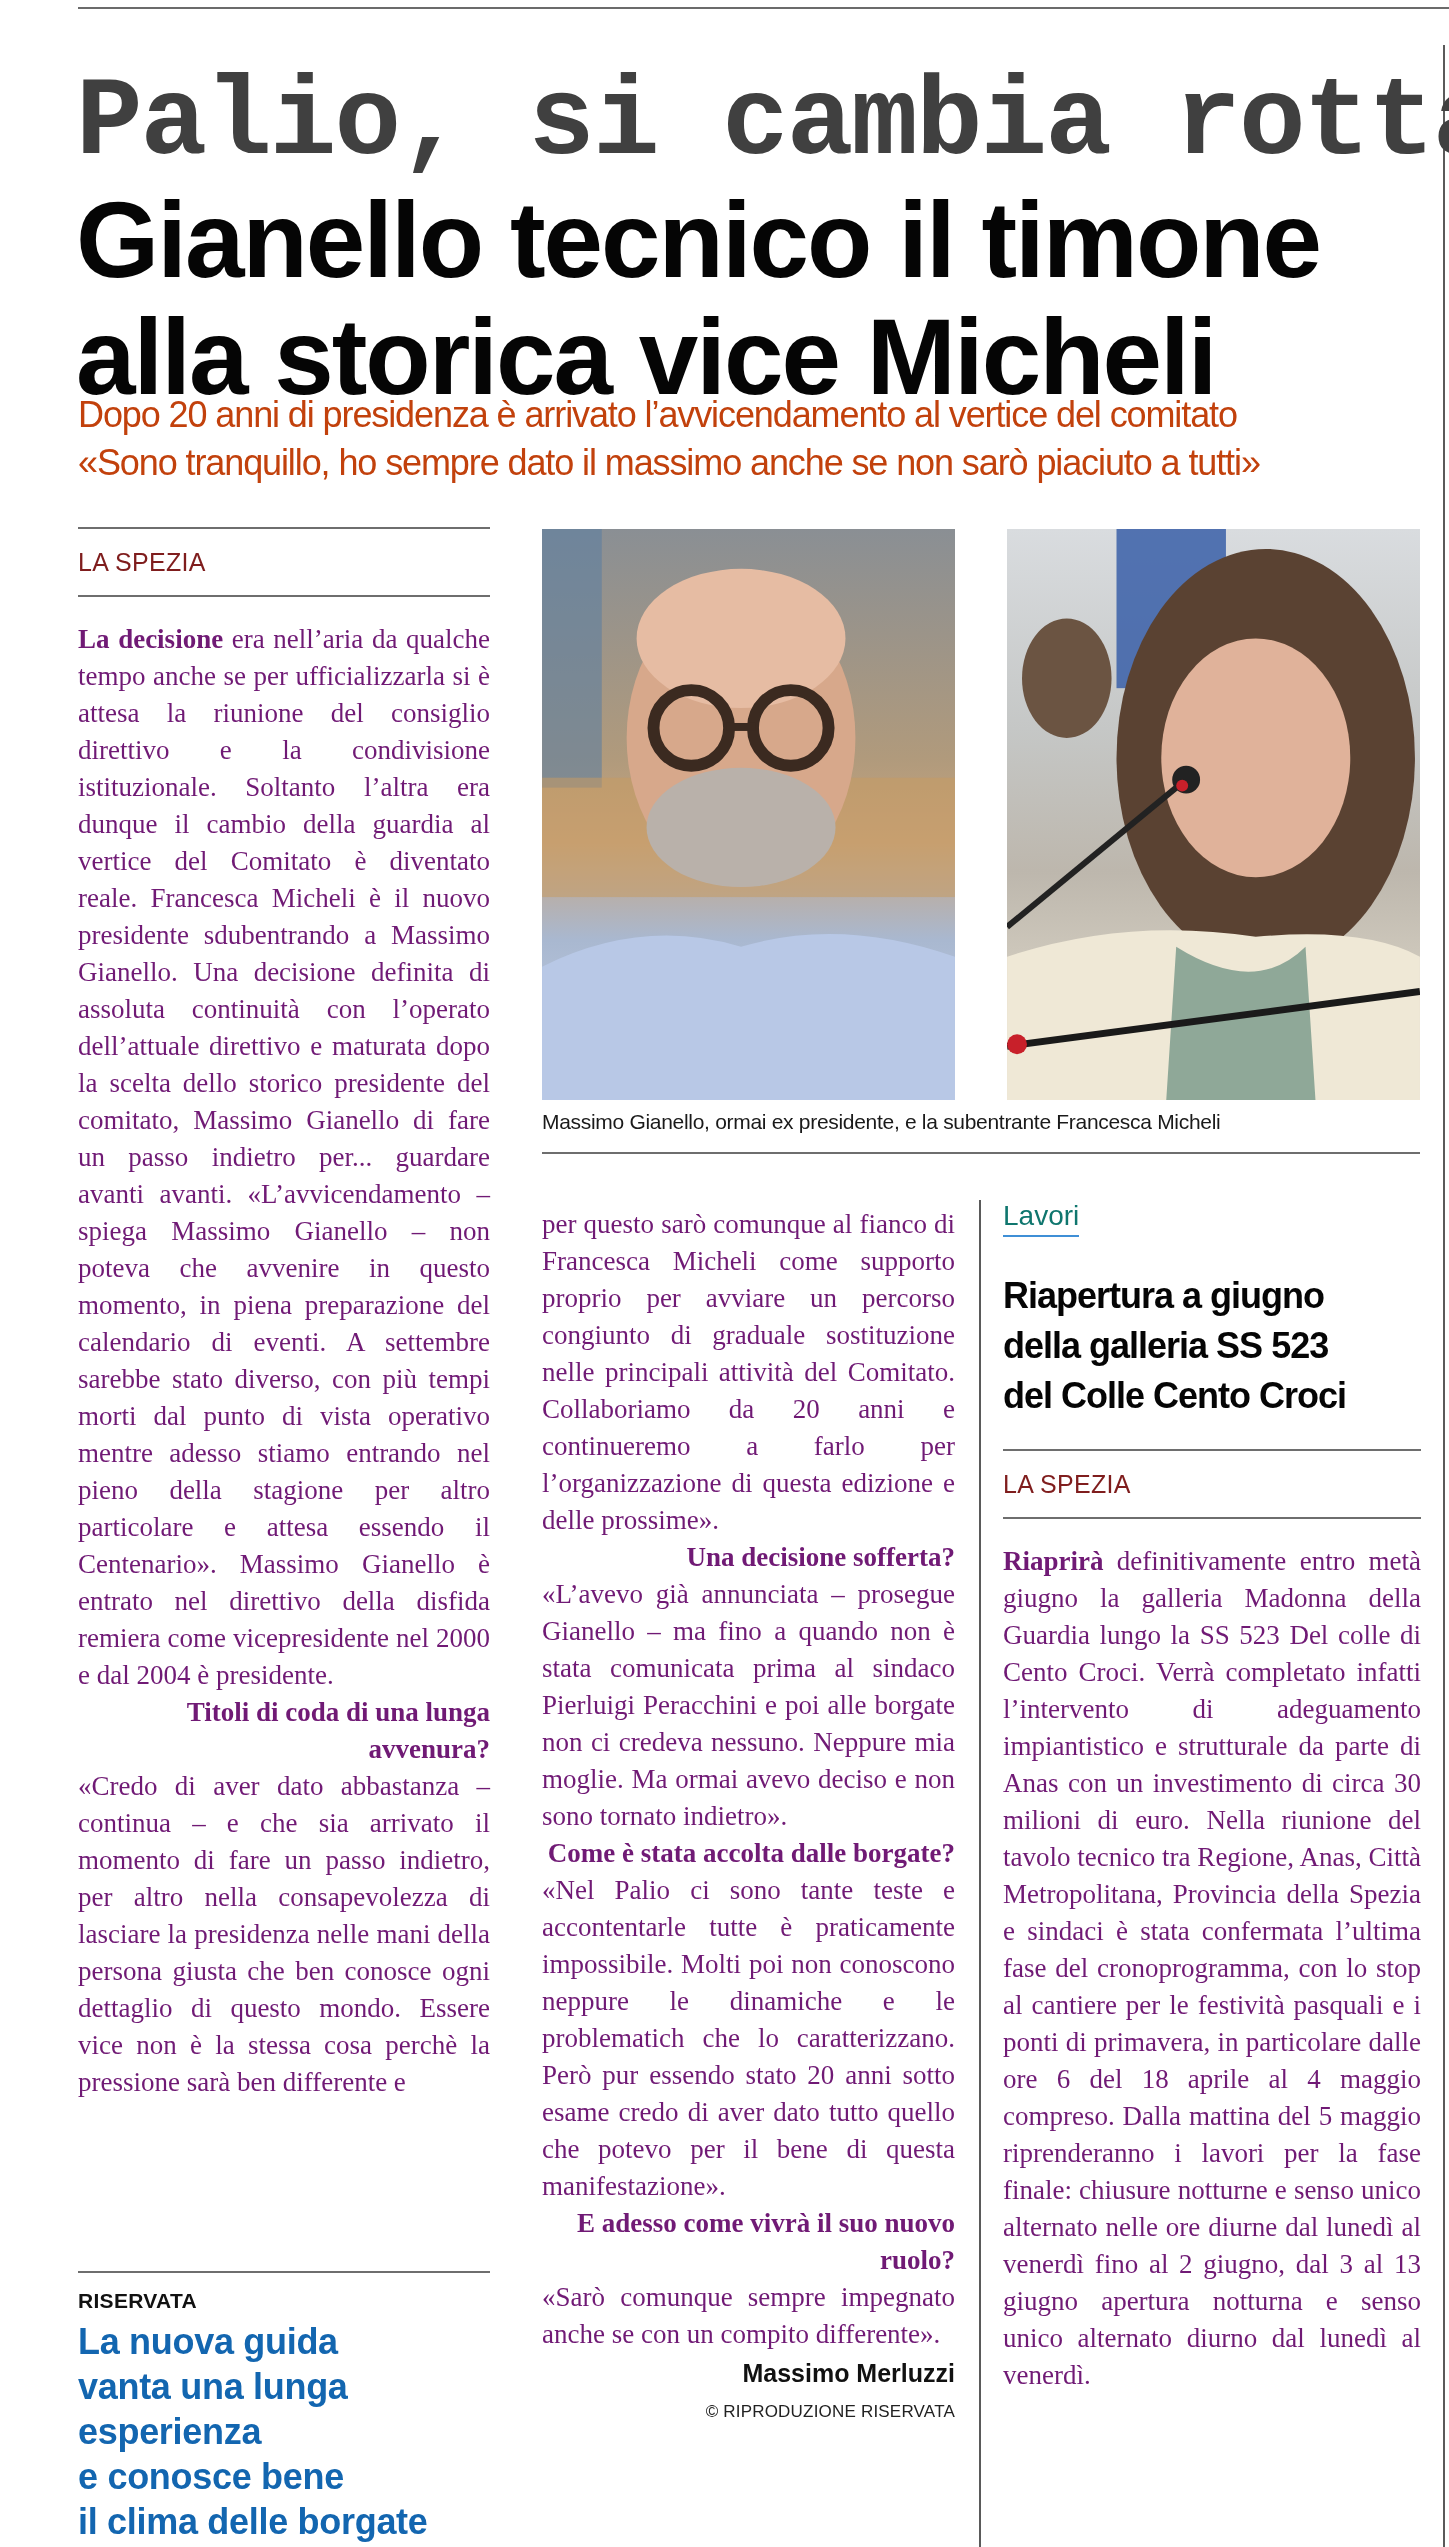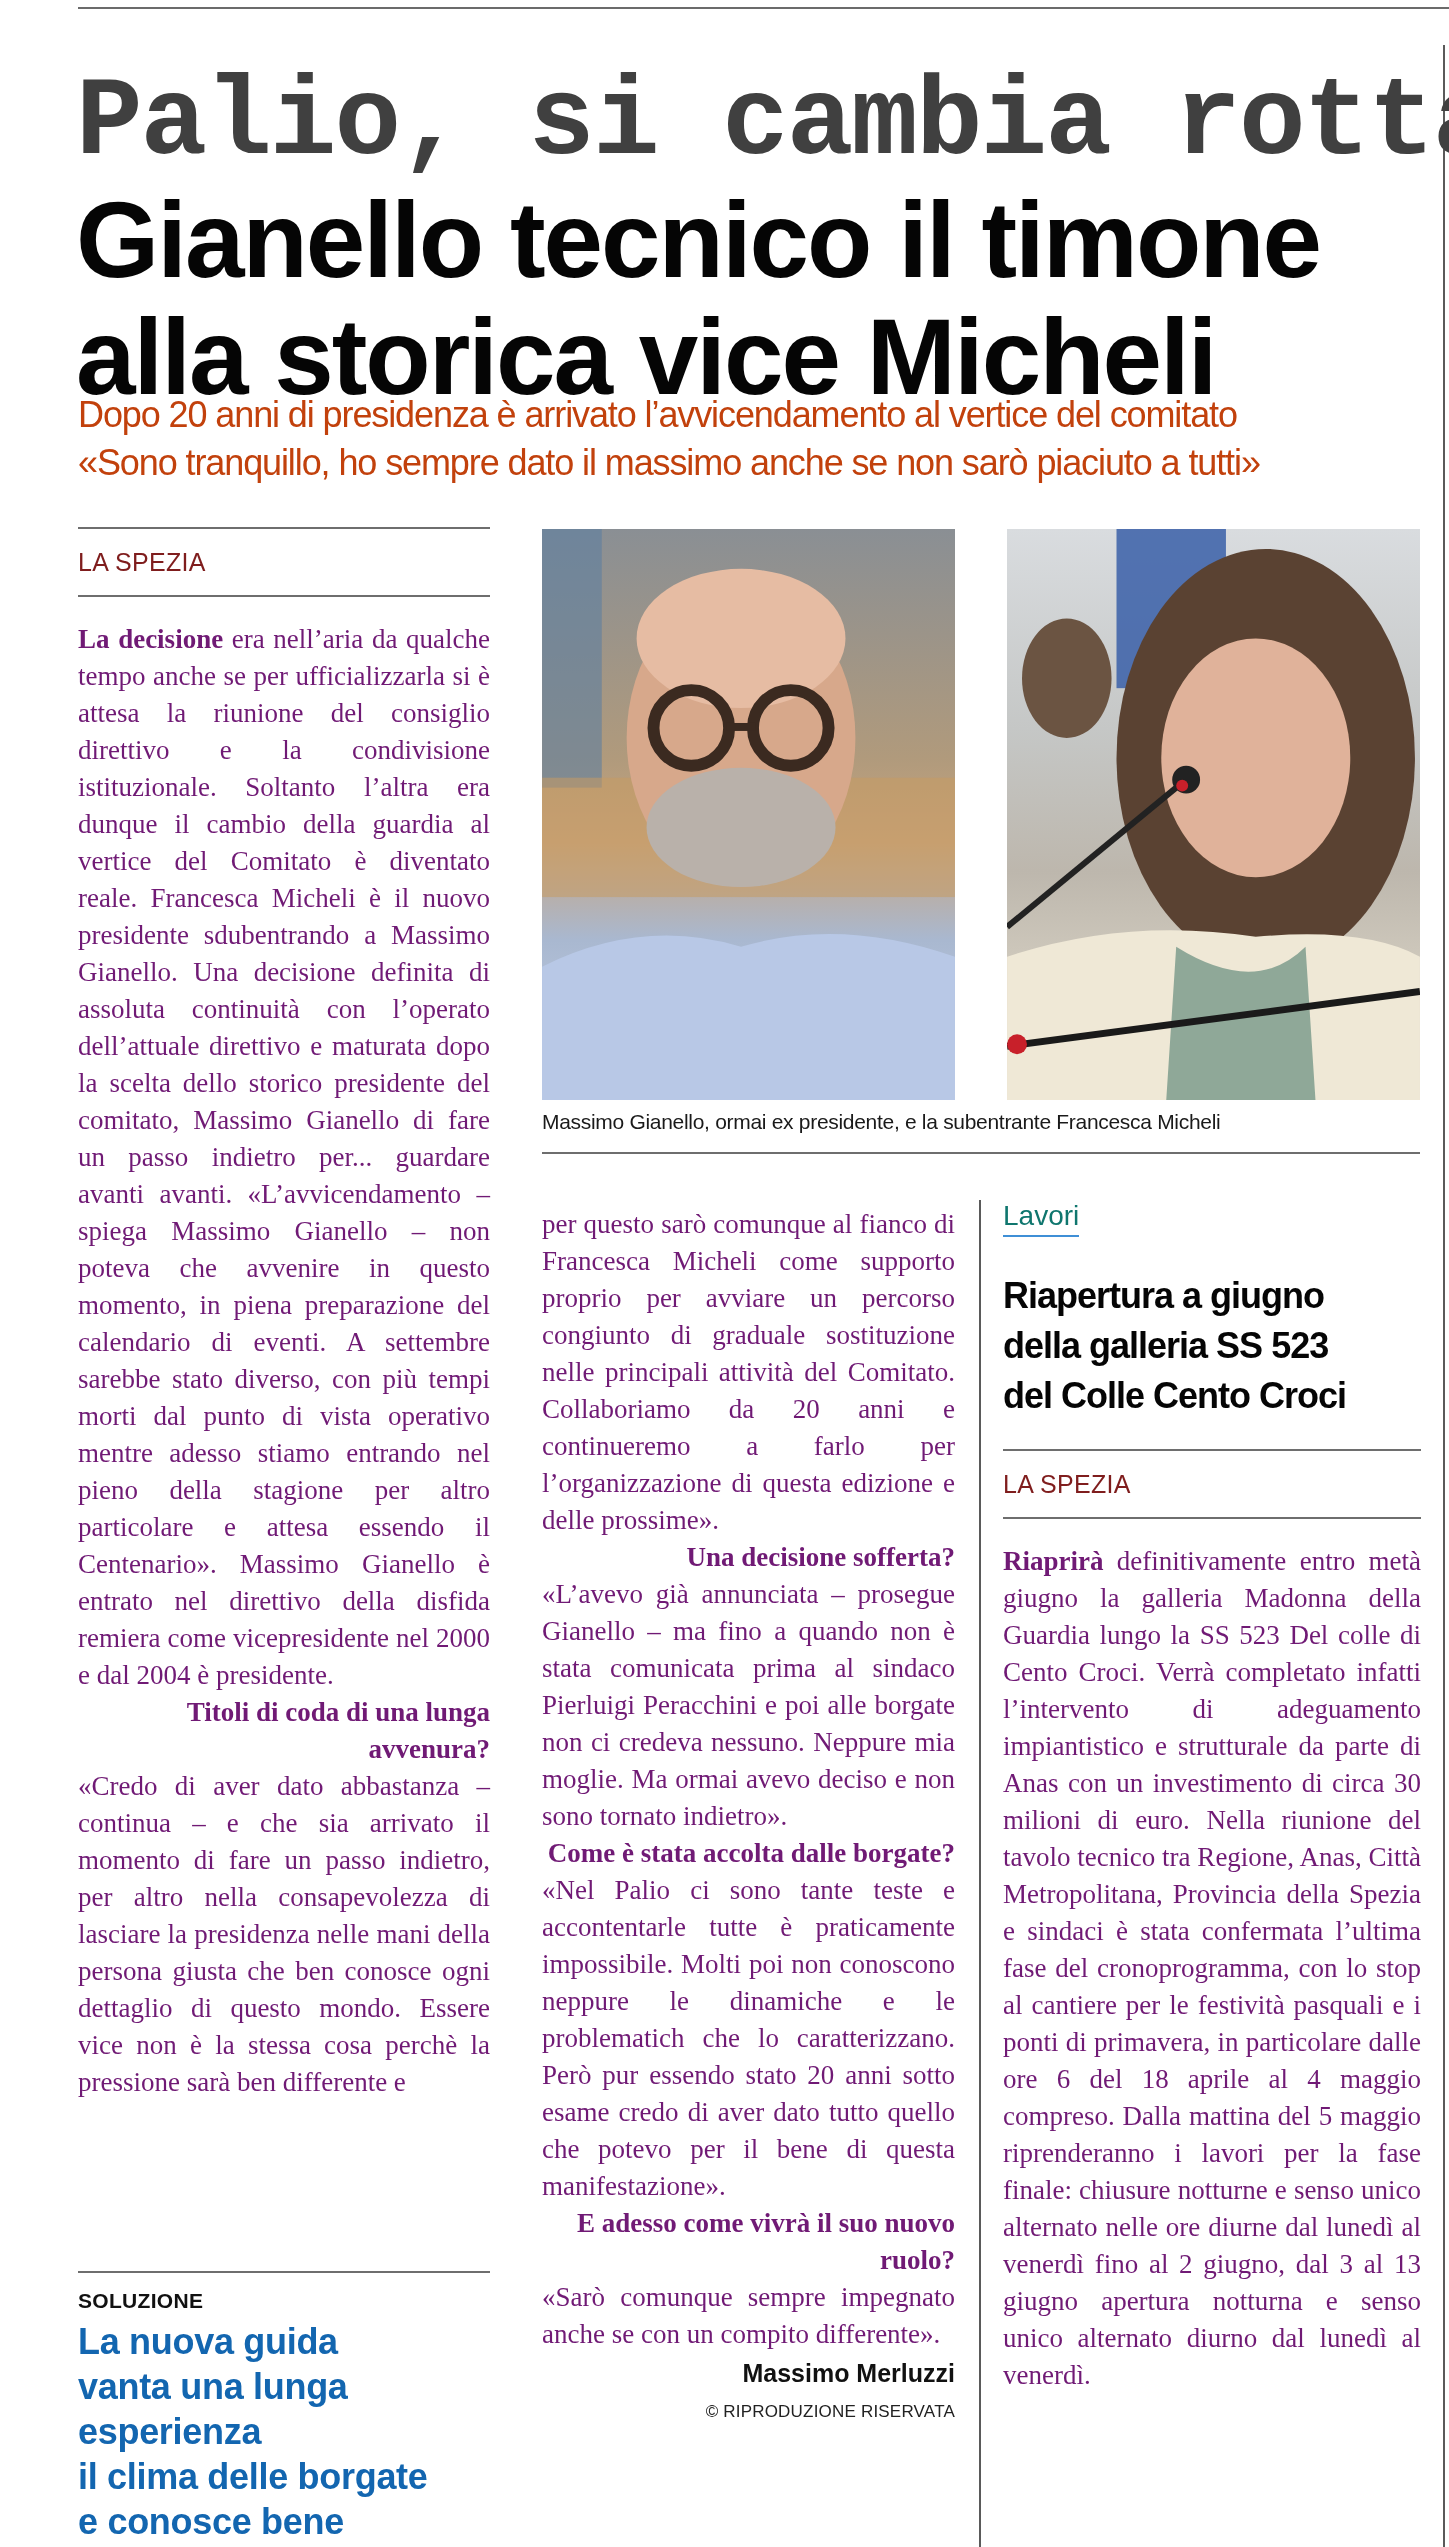--- a/index.html
+++ b/index.html
@@ -92,27 +92,27 @@
   <div class="rule"></div>
   <div class="body-text" style="margin-top:24px;">
     <p><span class="lead-bold">La decisione</span><span> era nell’aria da qualche tempo anche se per ufficializzarla si è attesa la riunione del consiglio direttivo e la condivisione istituzionale. Soltanto l’altra era dunque il cambio della guardia al vertice del Comitato è diventato reale. Francesca Micheli è il nuovo presidente sdubentrando a Massimo Gianello. Una decisione definita di assoluta continuità con l’operato dell’attuale direttivo e maturata dopo la scelta dello storico presidente del comitato, Massimo Gianello di fare un passo indietro per... guardare avanti avanti. «L’avvicendamento – spiega Massimo Gianello – non poteva che avvenire in questo momento, in piena preparazione del calendario di eventi. A settembre sarebbe stato diverso, con più tempi morti dal punto di vista operativo mentre adesso stiamo entrando nel pieno della stagione per altro particolare e attesa essendo il Centenario». Massimo Gianello è entrato nel direttivo della disfida remiera come vicepresidente nel 2000 e dal 2004 è presidente.</span></p>
     <p class="q">Titoli di coda di una lunga avvenura?</p>
     <p>«Credo di aver dato abbastanza – continua – e che sia arrivato il momento di fare un passo indietro, per altro nella consapevolezza di lasciare la presidenza nelle mani della persona giusta che ben conosce ogni dettaglio di questo mondo. Essere vice non è la stessa cosa perchè la pressione sarà ben differente e</p>
   </div>
 </section>
 
 <aside class="sidebar-box">
   <div class="rule"></div>
-  <div class="sidebar-label">SOLUZIONE</div>
+  <div class="sidebar-label">RISERVATA</div>
   <div class="sidebar-title">
     <div>La nuova guida</div>
     <div>vanta una lunga</div>
     <div>esperienza</div>
+    <div>e conosce bene</div>
     <div>il clima delle borgate</div>
-    <div>e conosce bene</div>
   </div>
 </aside>
 
 <div class="photos">
   <div class="photo photo-left">
     <svg width="413" height="571" viewBox="0 0 415 574">
       <rect x="0" y="0" width="60" height="260" fill="#5d7ea0" opacity="0.6"></rect>
       <rect x="0" y="250" width="415" height="120" fill="#c79a62" opacity="0.55"></rect>
       <ellipse cx="200" cy="210" rx="115" ry="150" fill="#d7a88b"></ellipse>
       <ellipse cx="200" cy="110" rx="105" ry="70" fill="#e6bca3"></ellipse>

